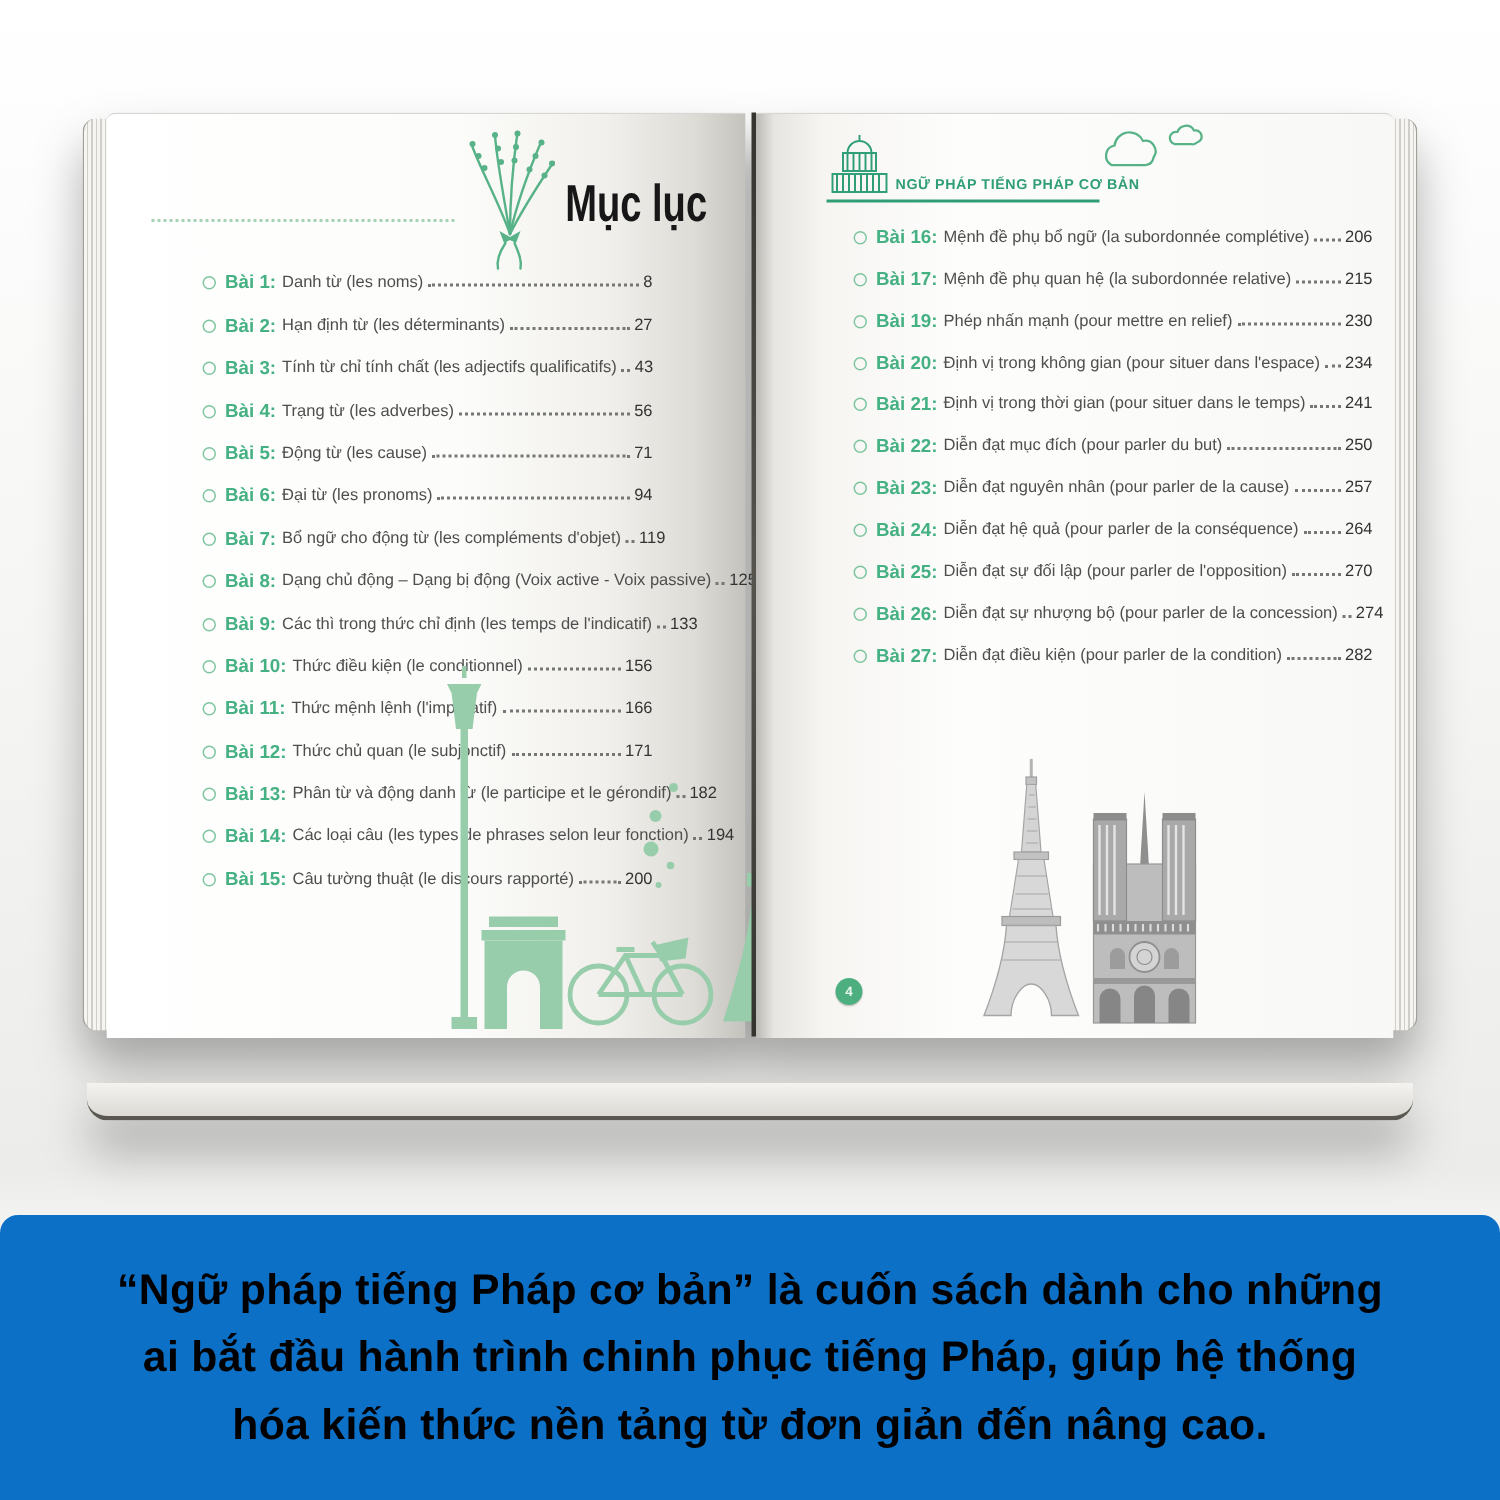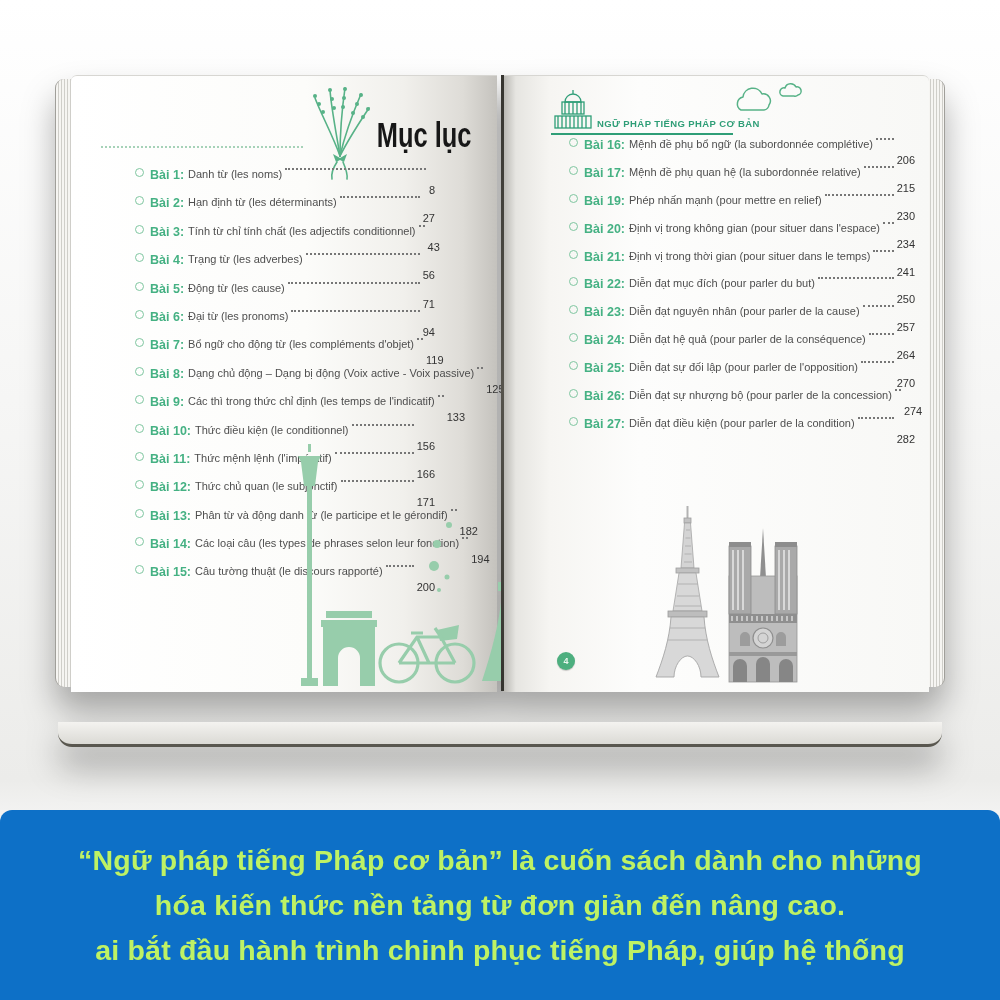--- a/index.html
+++ b/index.html
@@ -37,38 +37,38 @@
   
   .rp-building{position:absolute;left:50px;top:12px;}
   .rp-header-label{position:absolute;left:94px;top:42px;font-size:9.5px;font-weight:bold;
     color:#2f9e77;letter-spacing:.4px;}
   .rp-underline{position:absolute;left:48px;top:57px;width:182px;height:2px;background:#2f9e77;}
   .rp-clouds{position:absolute;left:228px;top:6px;}
   
   .toc{position:absolute;display:flex;flex-direction:column;}
   .toc-left{left:64px;top:92px;width:300px;}
   .toc-right{left:66px;top:62px;width:346px;}
-  .toc-row{display:flex;align-items:flex-start;height:28.4px;}
+  .toc-row{display:flex;align-items:flex-end;height:28.4px;}
   .toc-right .toc-row{height:27.9px;}
   .bullet{width:7px;height:7px;border:1.4px solid #7fc6a0;border-radius:50%;
     flex:0 0 auto;margin:0 6px 3px 0;}
   .toc-label{color:#45b183;font-weight:bold;font-size:12.5px;white-space:nowrap;
     margin-bottom:1px;}
   .toc-text{color:#4e4e4e;font-size:11px;white-space:nowrap;margin:0 0 2px 4px;}
   .leader{flex:1 1 auto;border-bottom:2px dotted #767676;margin:0 3px 5px 3px;min-width:6px;}
   .toc-page{color:#333;font-size:11px;margin-bottom:2px;margin-top:16px;}
   
   .mint-scene{position:absolute;left:216px;bottom:6px;}
   .gray-scene{position:absolute;left:150px;top:430px;}
   .page-badge{position:absolute;left:54px;top:576px;width:18px;height:18px;border-radius:50%;
     background:#4daf7f;color:#eaf6ef;font-size:9px;font-weight:bold;display:flex;
     align-items:center;justify-content:center;box-shadow:0 1px 1px rgba(0,0,0,.2);}
   
   .banner{position:absolute;left:0;top:810px;width:1000px;height:190px;
-    background:#0d70c7;border-radius:12px 12px 0 0;color:#bef264;
+    background:#0d70c7;border-radius:12px 12px 0 0;color:#000000;
     display:flex;flex-direction:column;justify-content:center;align-items:center;
     text-align:center;}
   .banner-line{font-size:28.5px;line-height:45px;font-weight:bold;letter-spacing:.2px;}
 </style>
 </head>
 <body>
 
 <div class="book">
   <div class="book-bottom"></div>
   <div class="edge edge-left"></div>
@@ -120,21 +120,21 @@
           <span class="bullet"></span>
           <span class="toc-label">Bài 2:</span>
           <span class="toc-text">Hạn định từ (les déterminants)</span>
           <span class="leader"></span>
           <span class="toc-page">27</span>
         </div>
 
         <div class="toc-row">
           <span class="bullet"></span>
           <span class="toc-label">Bài 3:</span>
-          <span class="toc-text">Tính từ chỉ tính chất (les adjectifs conditionnel)</span>
+          <span class="toc-text">Tính từ chỉ tính chất (les adjectifs qualificatifs)</span>
           <span class="leader"></span>
           <span class="toc-page">43</span>
         </div>
 
         <div class="toc-row">
           <span class="bullet"></span>
           <span class="toc-label">Bài 4:</span>
           <span class="toc-text">Trạng từ (les adverbes)</span>
           <span class="leader"></span>
           <span class="toc-page">56</span>
@@ -409,15 +409,15 @@
         <path d="M126 176 v-16 a7 7 0 0 1 14 0 v16 z" fill="#868686"></path>
       </g>
     </svg>
   </div>
 
   <div class="spine"></div>
 </div>
 
 <div class="banner">
   <div class="banner-line">“Ngữ pháp tiếng Pháp cơ bản” là cuốn sách dành cho những</div>
+  <div class="banner-line">ai bắt đầu hành trình chinh phục tiếng Pháp, giúp hệ thống</div>
   <div class="banner-line">hóa kiến thức nền tảng từ đơn giản đến nâng cao.</div>
-  <div class="banner-line">ai bắt đầu hành trình chinh phục tiếng Pháp, giúp hệ thống</div>
 </div>
 
 </body></html>

